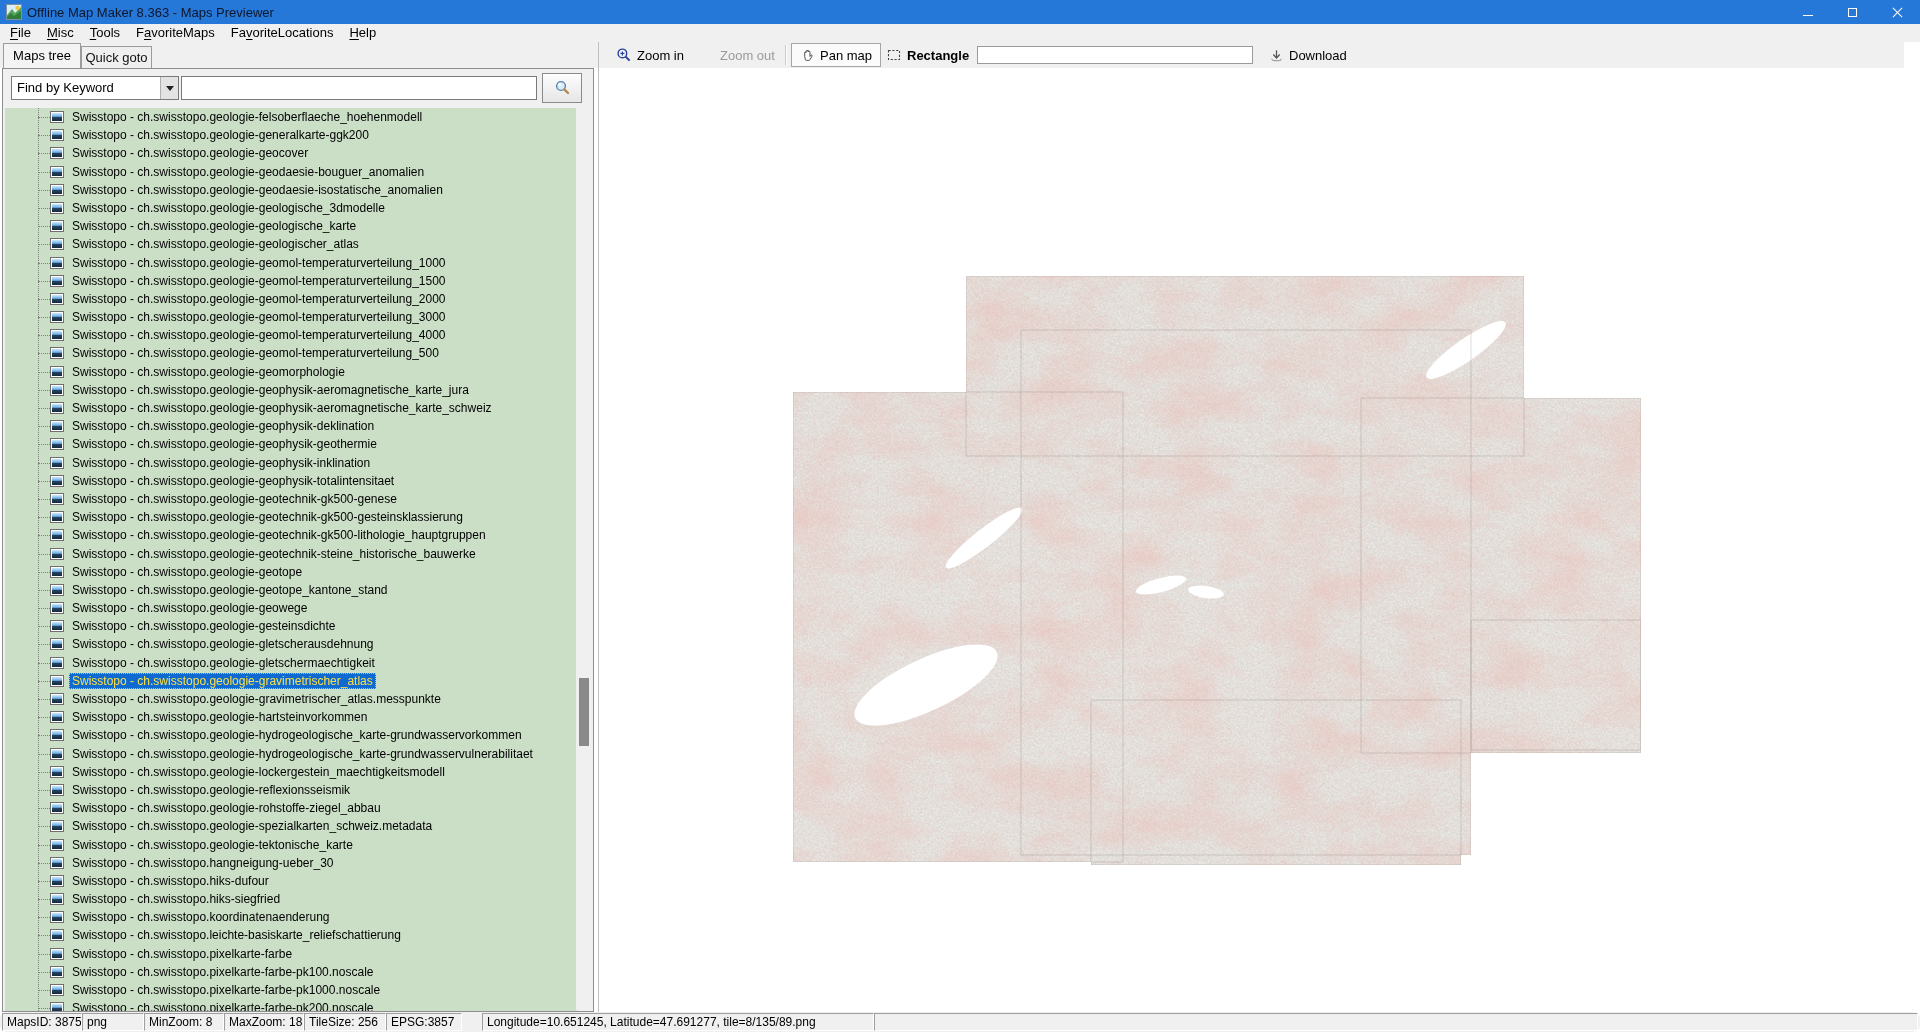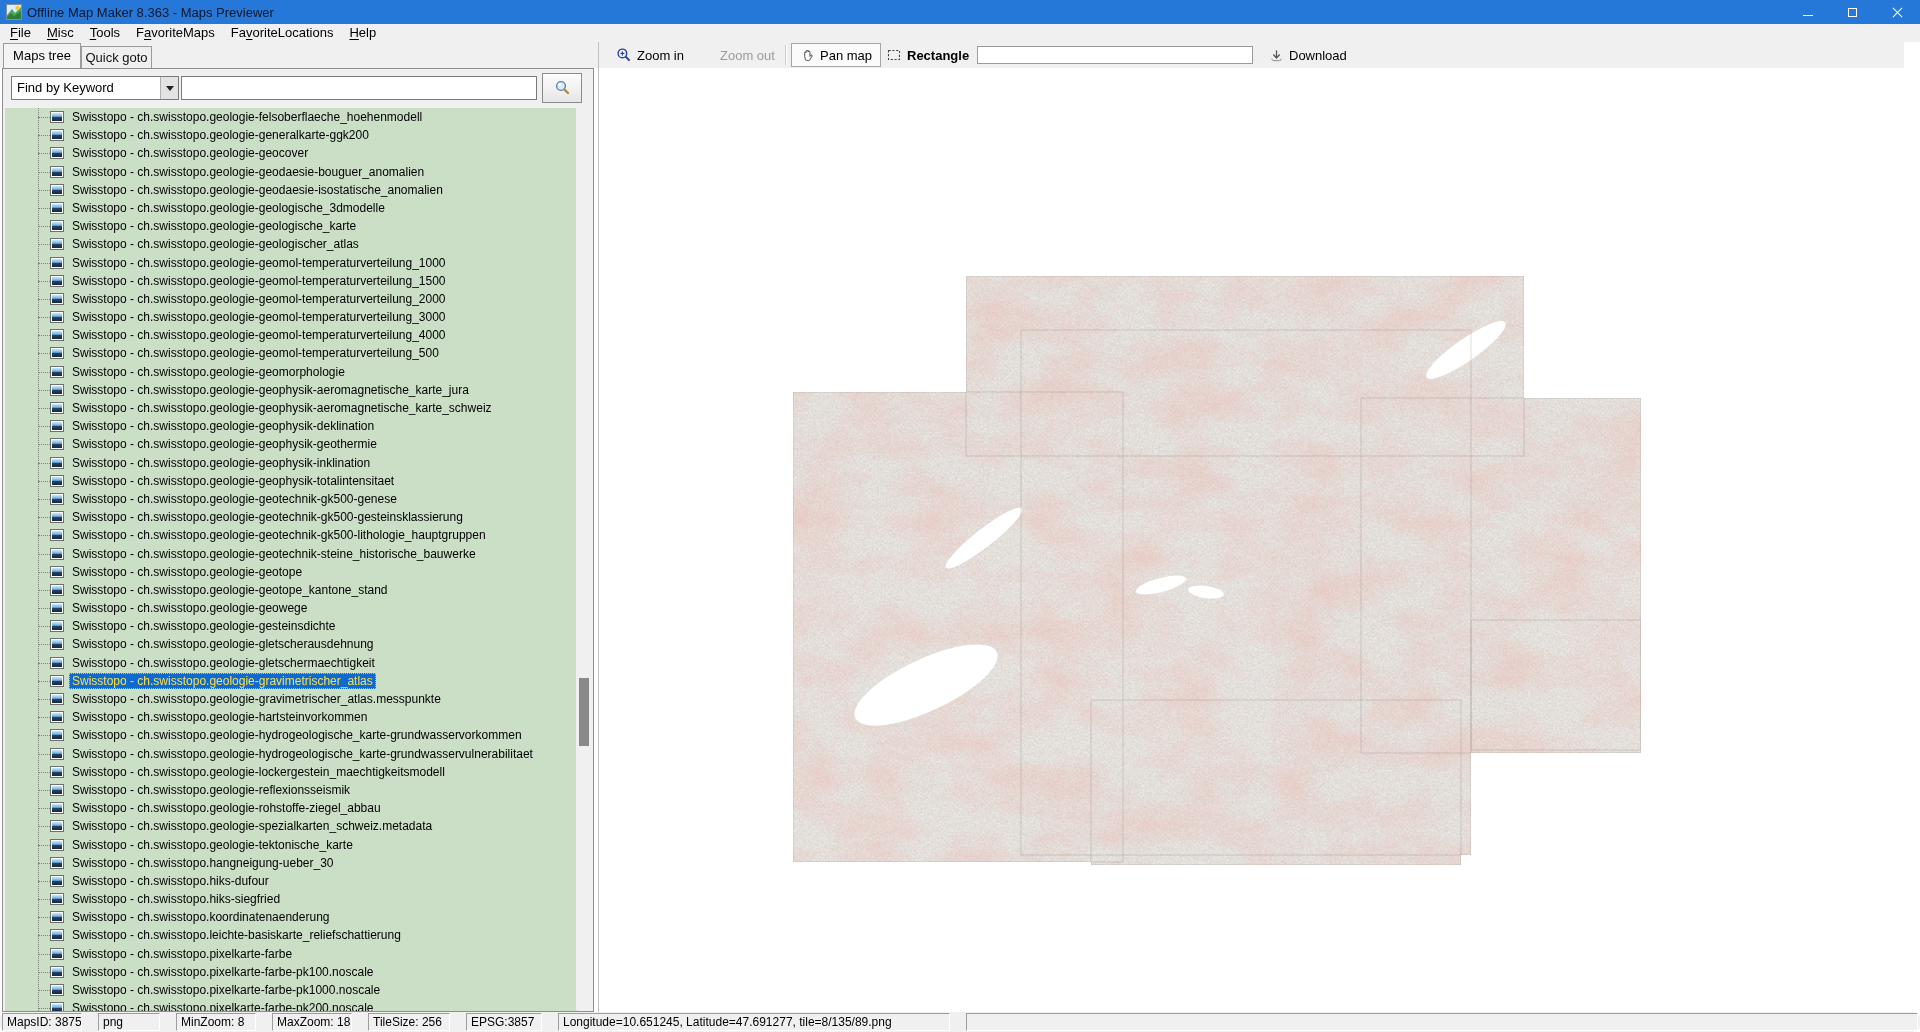--- a/index.html
+++ b/index.html
@@ -105,28 +105,28 @@
     position:absolute;left:378px;top:4px;width:276px;height:18px;box-sizing:border-box;
     border:1px solid #9a9a9a;background:#fff;font-size:12px;padding:0 3px;
     font-family:"Liberation Sans",sans-serif;
   }
   .tool-download{left:670px;}
   .map-area{position:absolute;left:0;top:26px;right:0;bottom:0;background:#fff;overflow:hidden;}
   .map-canvas{position:absolute;left:182px;top:197px;}
   
   .statusbar{
     position:absolute;left:0;bottom:0;width:1920px;height:20px;background:#f0f0f0;
-    display:flex;gap:16px;padding:1px 2px;box-sizing:border-box;font-size:12px;align-items:stretch;border-radius:7px;
+    display:flex;gap:0;padding:1px 2px;box-sizing:border-box;font-size:12px;align-items:stretch;border-radius:7px;
   }
   .seg{
     box-sizing:border-box;border:1px solid;border-color:#9e9e9e #fff #fff #9e9e9e;
     padding:1px 4px 0 4px;white-space:nowrap;overflow:hidden;flex:0 0 auto;
   }
   .seg-0{width:80px;}.seg-1{width:62px;}.seg-2{width:80px;}.seg-3{width:80px;}
-  .seg-4{width:82px;}.seg-5{width:76px;}.seg-6{width:392px;}
+  .seg-4{width:82px;}.seg-5{width:76px;}.seg-6{width:392px;margin-left:20px;}
   .seg-fill{flex:1 1 auto;}
 </style>
 </head>
 <body>
 
 <div class="titlebar">
   <svg class="app-icon" viewBox="0 0 16 16">
     <rect x="0.5" y="0.5" width="15" height="15" fill="#ddeefb" stroke="#7f8f9f"></rect>
     <path d="M1 11 L6 5 L9 9 L15 3 L15 15 L1 15 Z" fill="#56a556"></path>
     <path d="M1 13 L5 9 L8 12 L15 7 L15 15 L1 15 Z" fill="#2e7d3a"></path>

